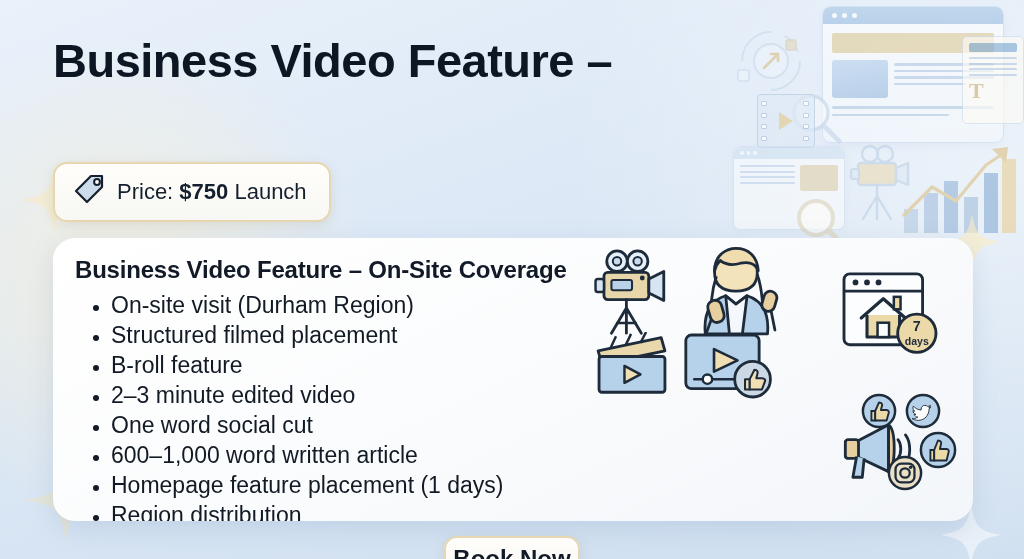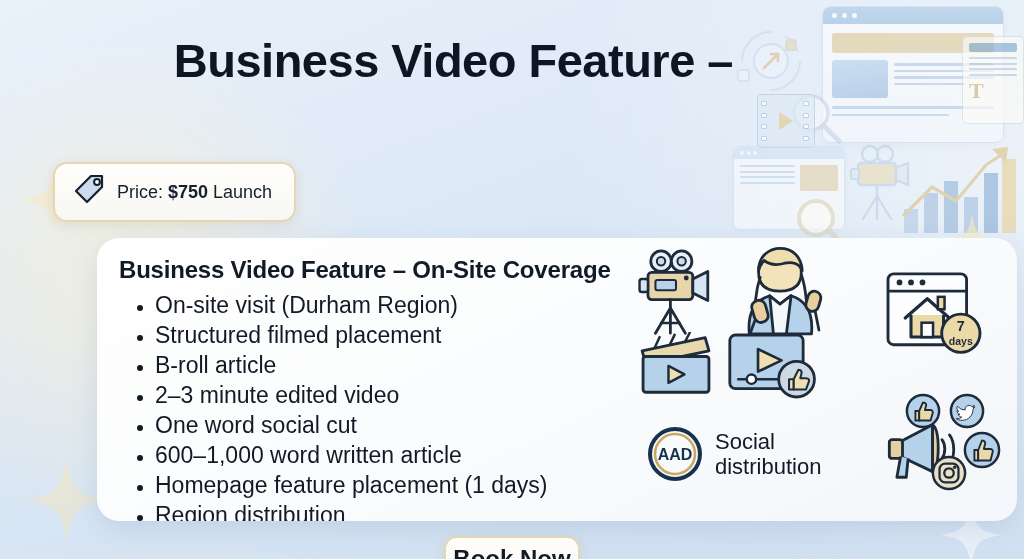--- a/index.html
+++ b/index.html
@@ -74,43 +74,42 @@
   .browser-mock2 .blk{width:38px;height:26px;background:#e3cd9a;border-radius:2px;}
   .magnifier{position:absolute;left:792px;top:194px;width:58px;height:58px;opacity:.6;}
   .decor-cam{position:absolute;left:840px;top:144px;width:78px;height:80px;opacity:.55;}
   .growth{position:absolute;left:900px;top:143px;width:118px;height:92px;opacity:.6;}
   .sparkle{position:absolute;pointer-events:none;opacity:.75;}
 
   
   .headline{
     position:absolute;left:53px;top:32px;width:680px;
     font-size:47px;line-height:1.24;font-weight:700;
-    color:#0d1623;letter-spacing:-.5px;text-align:right;
+    color:#0d1623;letter-spacing:-.5px;
   }
 
   
   .price-badge{
     position:absolute;left:53px;top:162px;
     display:inline-flex;align-items:center;gap:11px;
     padding:9px 22px 9px 17px;
     background:linear-gradient(180deg,#fffefb 0%,#f7f7f4 100%);
     border:2.5px solid #e6d7b2;border-radius:14px;
     box-shadow:0 3px 12px rgba(150,140,100,.18);
   }
-  .price-badge .ptext{font-size:18px;color:#15202e;font-weight:400;white-space:nowrap;}
+  .price-badge .ptext{font-size:22px;color:#15202e;font-weight:400;white-space:nowrap;}
   .price-badge .ptext b{font-weight:700;}
 
   
   .card{
     position:absolute;left:53px;top:238px;width:920px;height:283px;
     background:linear-gradient(155deg,#ffffff 0%,#fbfcfd 45%,#f3f6fa 100%);
     border-radius:22px;
     box-shadow:0 8px 26px rgba(110,140,180,.20);
     overflow:hidden;
-    margin-left:44px;
   }
   .card-title{
     position:absolute;left:22px;top:18px;
     font-size:24px;font-weight:700;color:#111a26;letter-spacing:-.2px;
   }
   .bullets{
     position:absolute;left:30px;top:52px;margin:0;padding:0 0 0 28px;
     list-style:disc;
   }
   .bullets li{
@@ -292,21 +291,21 @@
     </span>
     <span class="ptext"><span>Price: </span><b>$750</b><span> Launch</span></span>
   </div>
 
   <div class="card">
     <div class="card-title">Business Video Feature – On-Site Coverage</div>
 
     <ul class="bullets">
       <li>On-site visit (Durham Region)</li>
       <li>Structured filmed placement</li>
-      <li>B-roll article</li>
+      <li>B-roll feature</li>
       <li>2–3 minute edited video</li>
       <li>One word social cut</li>
       <li>600–1,000 word written article</li>
       <li>Homepage feature placement (1 days)</li>
       <li>Region distribution</li>
     </ul>
 
     <div class="cluster">
       <span style="position:absolute;left:0;top:0;">
         <svg viewBox="0 0 92 96" width="86" height="90">
@@ -355,33 +354,20 @@
           <path d="M33 18 L58 30 L33 42 Z" fill="#f0dfb2" stroke="#1d2b3a" stroke-width="2.8" stroke-linejoin="round"></path>
           <line x1="12" y1="50" x2="70" y2="50" stroke="#1d2b3a" stroke-width="2.6" stroke-linecap="round"></line>
           <circle cx="26" cy="50" r="5" fill="#ffffff" stroke="#1d2b3a" stroke-width="2.6"></circle>
           <circle cx="74" cy="50" r="19" fill="#ccd9e4" stroke="#1d2b3a" stroke-width="3"></circle>
           <path d="M66 50 h5 v11 h-5 z" fill="#f0dfb2" stroke="#1d2b3a" stroke-width="2.2" stroke-linejoin="round"></path>
           <path d="M71 50 l5-10 c3 0 4 2 3 5 l-1 4 h6 c3 0 4 2 3 4 l-3 8 h-13 z" fill="#f0dfb2" stroke="#1d2b3a" stroke-width="2.2" stroke-linejoin="round"></path>
         </svg>
       </span>
     </div>
 
-    <div class="aad-row">
-      <span class="aad-logo">
-        <svg viewBox="0 0 56 56" width="56" height="56">
-          <circle cx="28" cy="28" r="25" fill="none" stroke="#17324e" stroke-width="4"></circle>
-          <circle cx="28" cy="28" r="20" fill="none" stroke="#c8a95f" stroke-width="2.6"></circle>
-          <text x="28" y="34" text-anchor="middle" font-family="Liberation Sans, sans-serif" font-size="16" font-weight="700" fill="#17324e">AAD</text>
-        </svg>
-      </span>
-      <span class="aad-label">
-        <div>Social</div>
-        <div>distribution</div>
-      </span>
-    </div>
 
     <div class="home-group">
       <span>
         <svg viewBox="0 0 112 96" width="112" height="92">
           <rect x="8" y="4" width="82" height="74" rx="6" fill="#fbfdff" stroke="#1d2b3a" stroke-width="3"></rect>
           <path d="M8 22 H90" stroke="#1d2b3a" stroke-width="3"></path>
           <circle cx="20" cy="13" r="3" fill="#1d2b3a"></circle>
           <circle cx="32" cy="13" r="3" fill="#1d2b3a"></circle>
           <circle cx="44" cy="13" r="3" fill="#1d2b3a"></circle>
           <path d="M26 50 L49 30 L72 50" fill="none" stroke="#1d2b3a" stroke-width="3.4" stroke-linejoin="round" stroke-linecap="round"></path>

